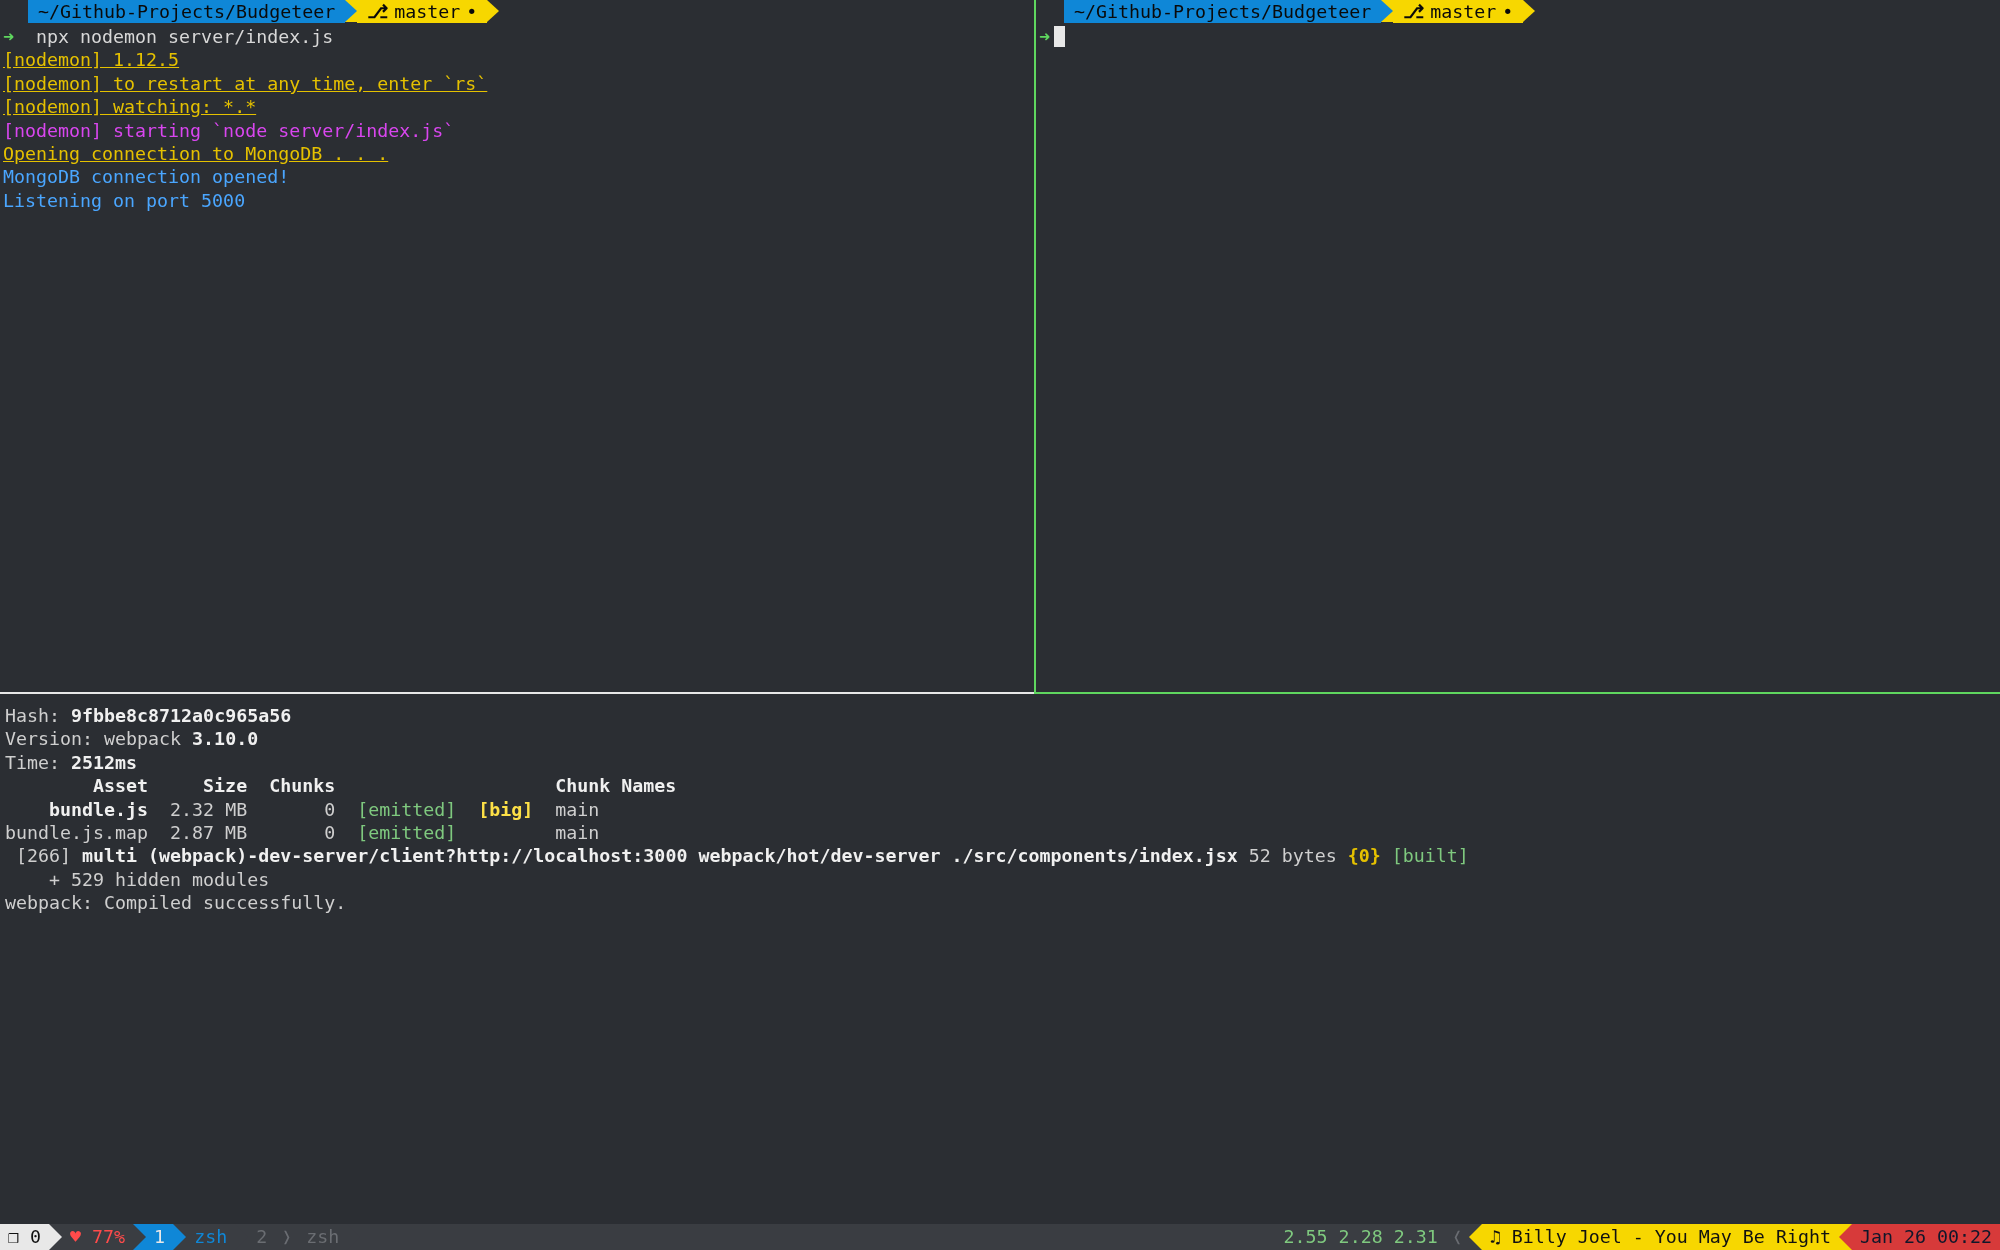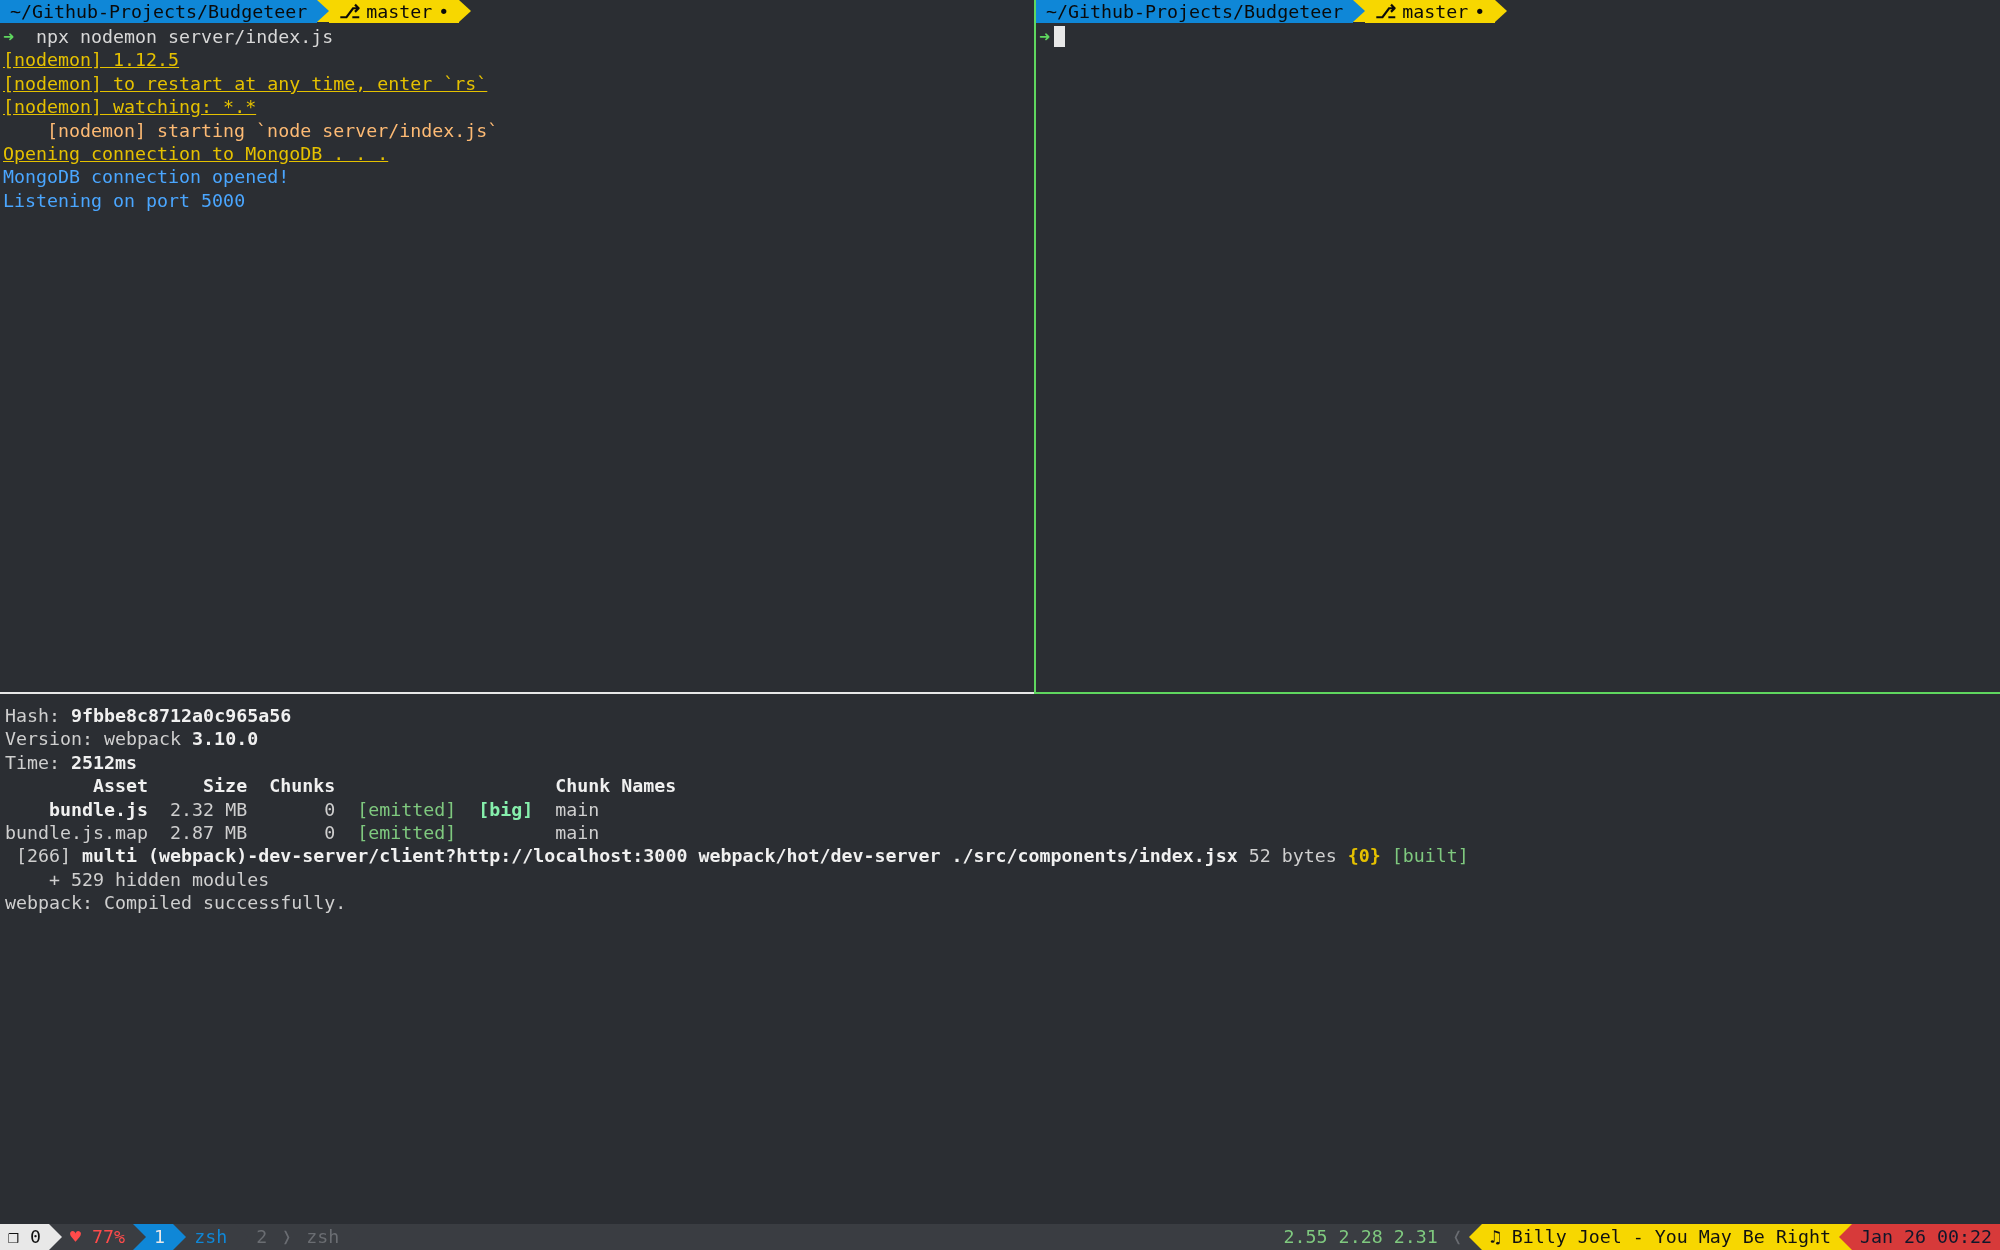--- a/index.html
+++ b/index.html
@@ -38,20 +38,21 @@
     border-bottom: 2px solid #5fd75f;
   }
   .pane-inner { padding: 2px 5px 0 3px; }
 
   
   .prompt-bar {
     display: flex;
     align-items: stretch;
     height: 23px;
     font-weight: 500;
+    padding-left: 28px;
   }
   .seg {
     display: flex;
     align-items: center;
     padding: 0 10px 0 10px;
     position: relative;
   }
   .seg.path   { background: #0f87d7; color: #0a0a0a; }
   .seg.branch { background: #f7d700; color: #0a0a0a; }
   .arrow {
@@ -61,41 +62,41 @@
   }
   .arrow.blue-on-yellow { border-left: 12px solid #0f87d7; background:#f7d700; }
   .arrow.yellow-on-bg   { border-left: 12px solid #f7d700; }
   .branch-glyph { margin-right: 6px; font-weight:bold;}
   .dirty-dot { margin-left: 6px; }
 
   .term-line { white-space: pre; }
   .c-arrow   { color: #5fd75f; }
   .c-cmd     { color: #d8d8d8; }
   .c-yellow  { color: #e5c100; text-decoration: underline; }
-  .c-green   { color: #fdba74; margin-left: 44px; }
+  .c-green   { color: #d946ef; }
   .c-blue    { color: #4aa6ff; }
 
   .cursor {
     display:inline-block;
     width: 11px; height: 21px;
     background:#e8e8e8;
     vertical-align: text-bottom;
     margin-left: 4px;
   }
 
   
   .bottom-pane {
     position: absolute;
     top: 700px; left: 0; right: 0;
     padding: 4px 5px;
   }
   .bold { font-weight: bold; color:#f0f0f0; }
   .dim  { color:#cfcfcf; }
   .emit { color:#7fc97f; font-weight:normal; }
-  .big  { color:#86efac; font-weight:bold; }
+  .big  { color:#fde047; font-weight:bold; }
   .chunkzero { color:#e5c100; font-weight:bold; }
 
   
   .status {
     position: absolute;
     left:0; right:0; bottom:0;
     height: 26px;
     background:#3a3d42;
     display:flex;
     align-items:stretch;

